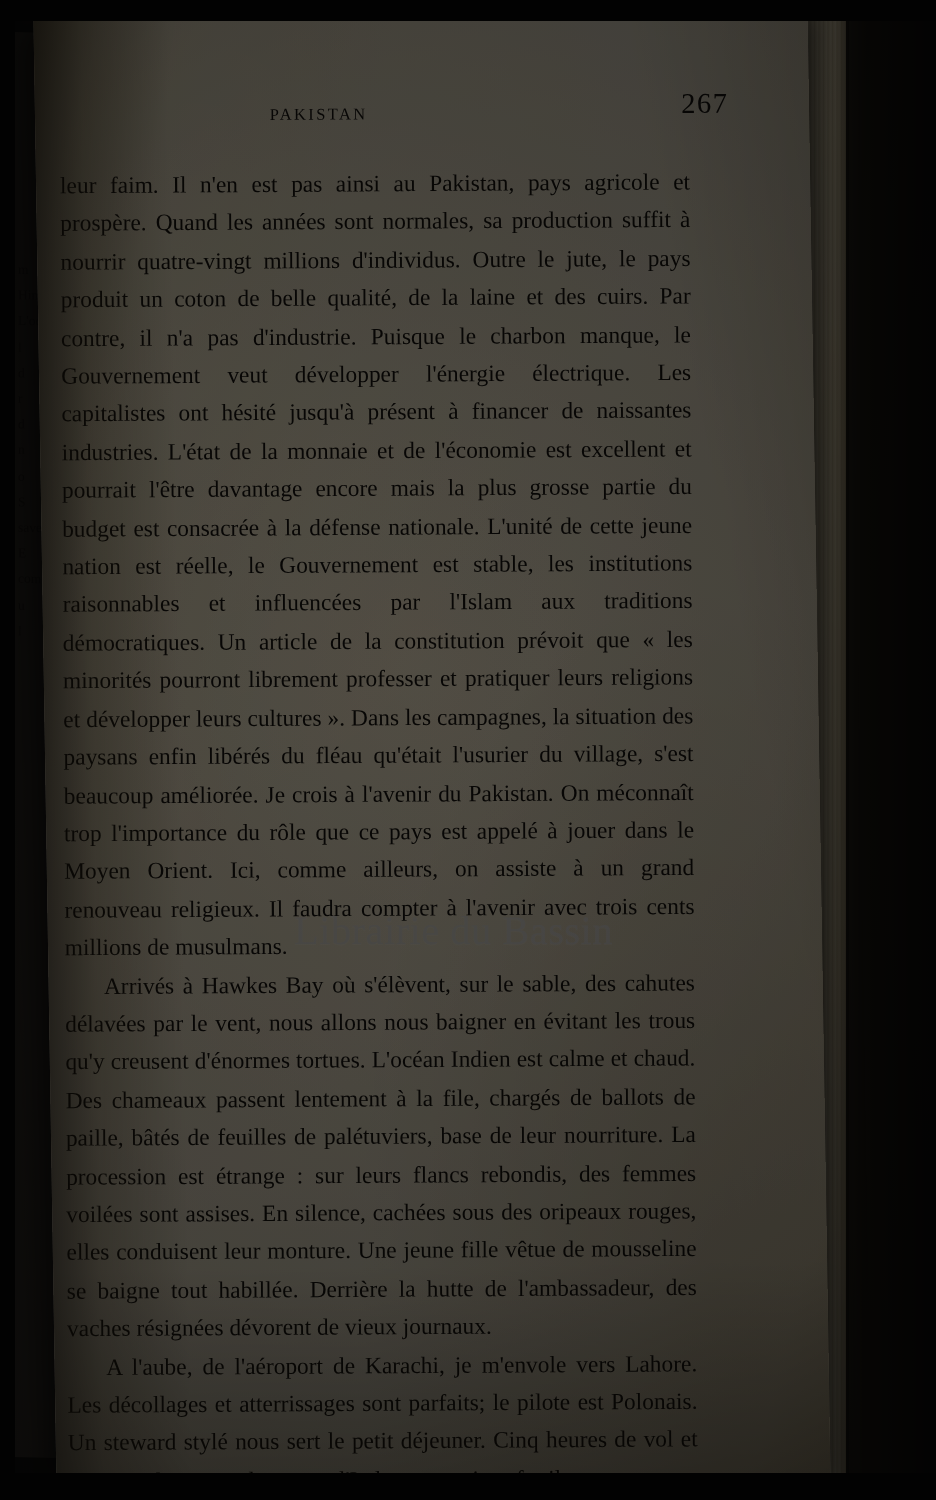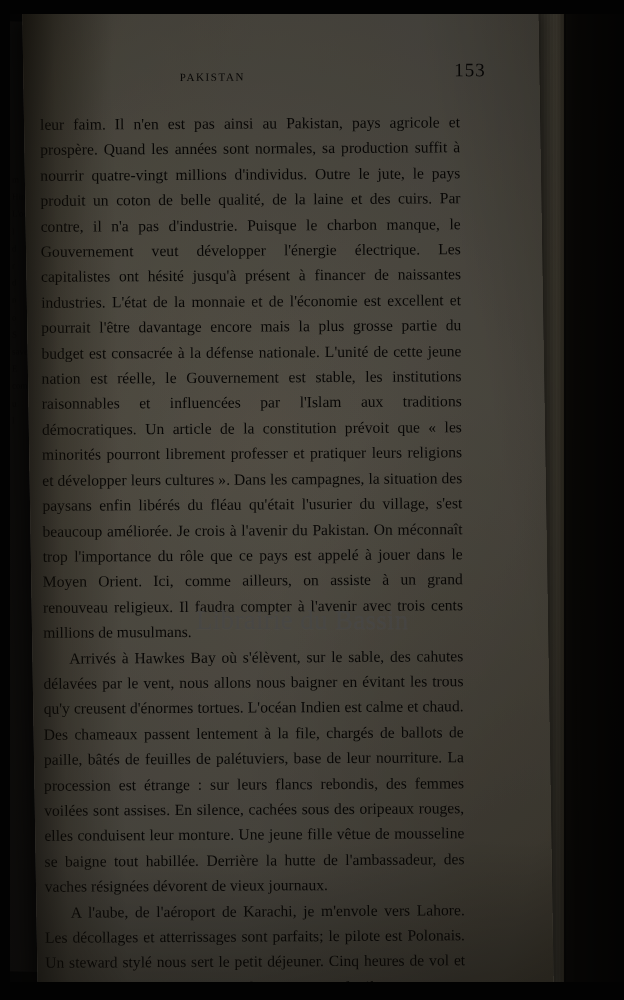--- a/index.html
+++ b/index.html
@@ -261,21 +261,21 @@
 l</div>
   </div>
 
   <div class="page">
     <div class="page-grain"></div>
 
     <div class="textblock">
 
       <div class="runhead">
         <div class="runhead-title">PAKISTAN</div>
-        <div class="folio">153</div>
+        <div class="folio">267</div>
       </div>
 
       <div class="body-col">
         <p class="noindent">leur faim. Il n'en est pas ainsi au Pakistan, pays agricole et prospère. Quand les années sont normales, sa production suffit à nourrir quatre-vingt millions d'individus. Outre le jute, le pays produit un coton de belle qualité, de la laine et des cuirs. Par contre, il n'a pas d'industrie. Puisque le charbon manque, le Gouvernement veut développer l'énergie électrique. Les capitalistes ont hésité jusqu'à présent à financer de naissantes industries. L'état de la monnaie et de l'économie est excellent et pourrait l'être davantage encore mais la plus grosse partie du budget est consacrée à la défense nationale. L'unité de cette jeune nation est réelle, le Gouvernement est stable, les institutions raisonnables et influencées par l'Islam aux traditions démocratiques. Un article de la constitution prévoit que « les minorités pourront librement professer et pratiquer leurs religions et développer leurs cultures ». Dans les campagnes, la situation des paysans enfin libérés du fléau qu'était l'usurier du village, s'est beaucoup améliorée. Je crois à l'avenir du Pakistan. On méconnaît trop l'importance du rôle que ce pays est appelé à jouer dans le Moyen Orient. Ici, comme ailleurs, on assiste à un grand renouveau religieux. Il faudra compter à l'avenir avec trois cents millions de musulmans.</p>
         <p>Arrivés à Hawkes Bay où s'élèvent, sur le sable, des cahutes délavées par le vent, nous allons nous baigner en évitant les trous qu'y creusent d'énormes tortues. L'océan Indien est calme et chaud. Des chameaux passent lentement à la file, chargés de ballots de paille, bâtés de feuilles de palétuviers, base de leur nourriture. La procession est étrange : sur leurs flancs rebondis, des femmes voilées sont assises. En silence, cachées sous des oripeaux rouges, elles conduisent leur monture. Une jeune fille vêtue de mousseline se baigne tout habillée. Derrière la hutte de l'ambassadeur, des vaches résignées dévorent de vieux journaux.</p>
         <p>A l'aube, de l'aéroport de Karachi, je m'envole vers Lahore. Les décollages et atterrissages sont parfaits; le pilote est Polonais. Un steward stylé nous sert le petit déjeuner. Cinq heures de vol et trois escales. Nous longeons l'Indus et ses rives fertiles.</p>
       </div>
 
     </div>
 

